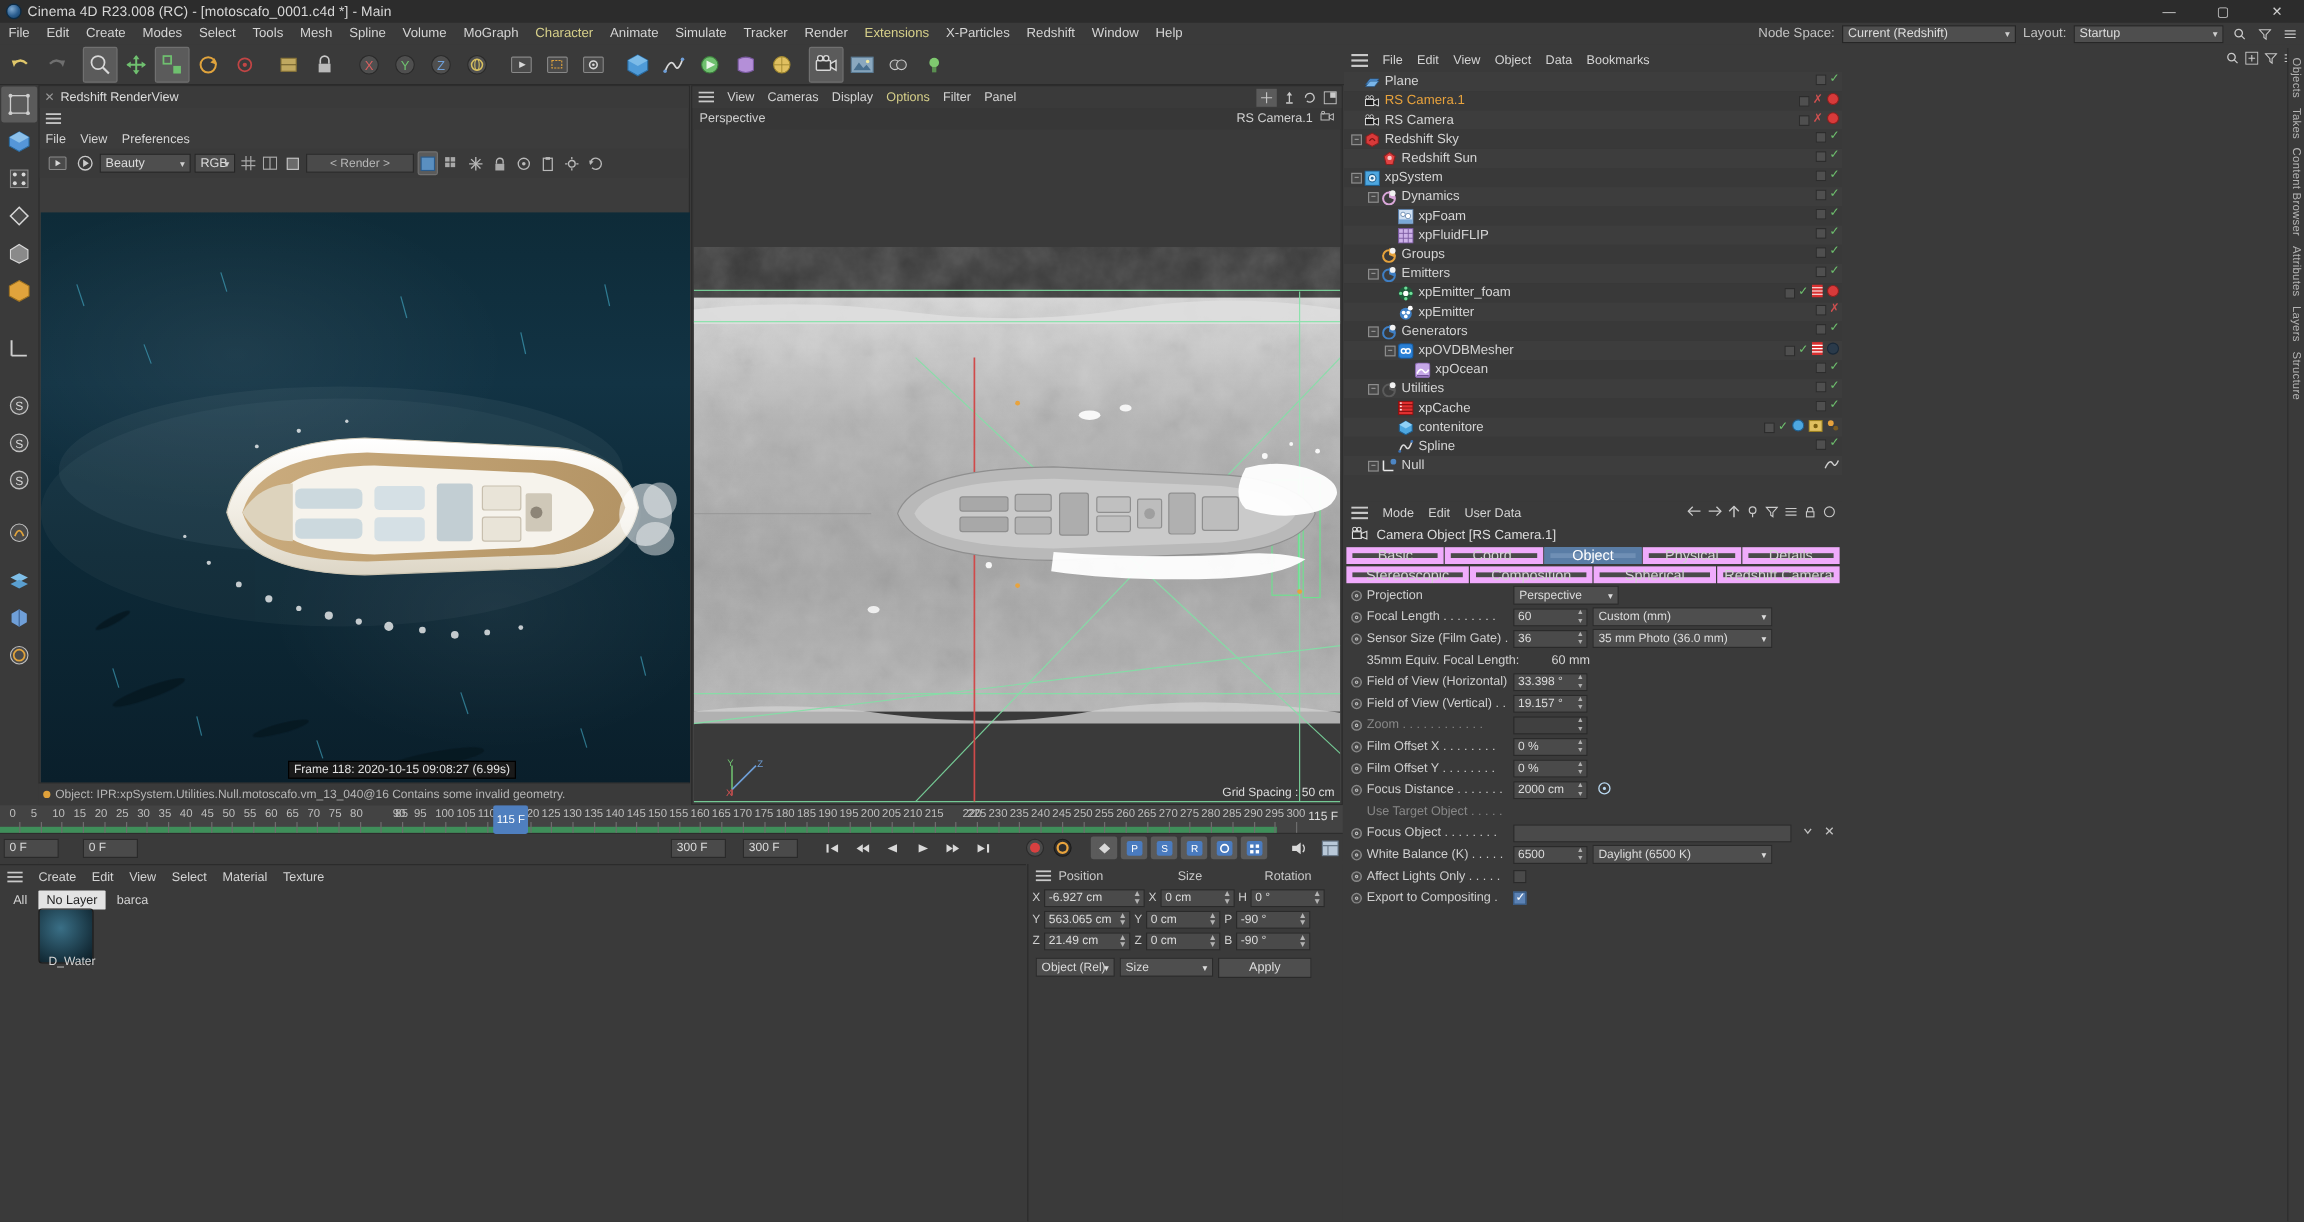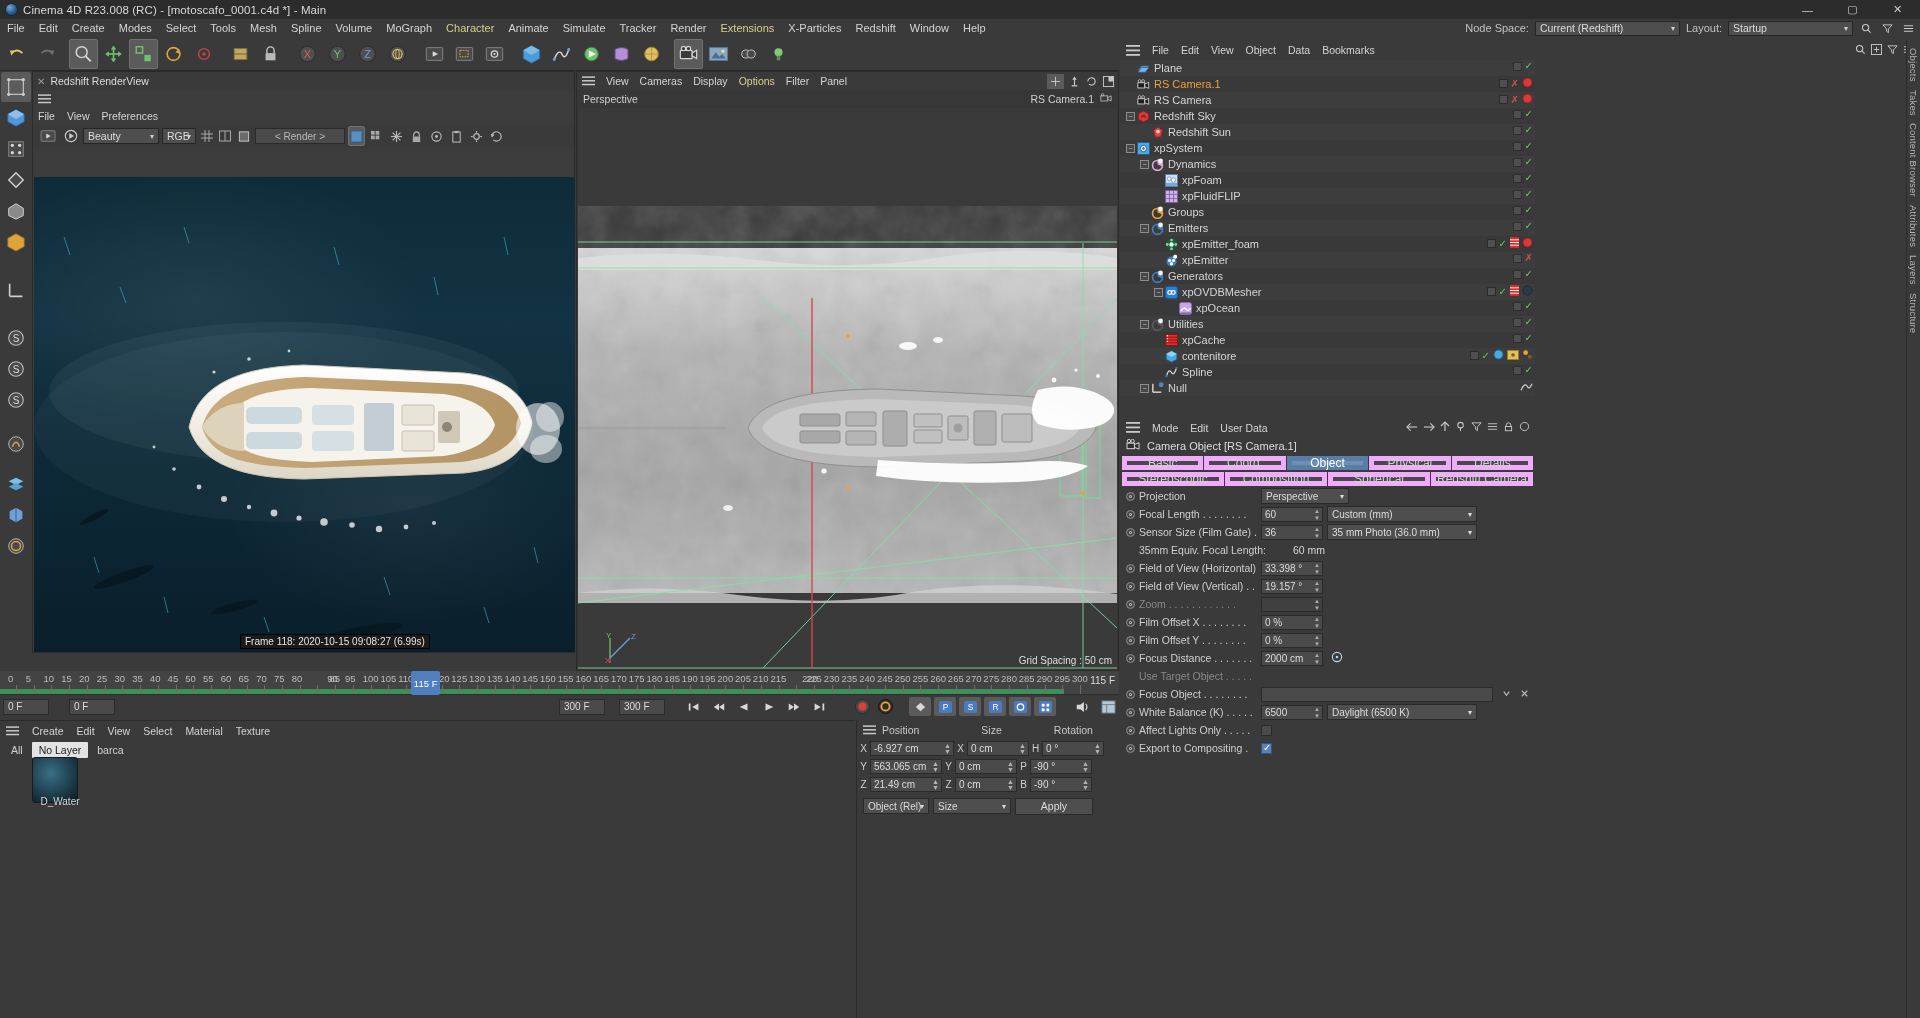--- a/index.html
+++ b/index.html
@@ -699,20 +699,24 @@
           <ellipse cx="90" cy="400" rx="32" ry="5" transform="rotate(-20 90 400)"></ellipse>
           <ellipse cx="200" cy="430" rx="24" ry="4" transform="rotate(-15 200 430)"></ellipse>
           <ellipse cx="330" cy="455" rx="40" ry="6" transform="rotate(-10 330 455)"></ellipse>
           <ellipse cx="60" cy="340" rx="16" ry="3" transform="rotate(-28 60 340)"></ellipse>
         </g>
       </svg>
       <div style="position:absolute;left:186px;top:457px;background:#1a1a1a;border:1px solid #000;color:#e4e4e4;font-size:10px;padding:1px 4px;margin-left:20px;">Frame  118:  2020-10-15  09:08:27  (6.99s)</div>
     </div>
   </div>
 
+  <div class="rv-status">
+    <span class="dot-orange"></span>
+    <span style="color:#b6b6b6">Object:  IPR:xpSystem.Utilities.Null.motoscafo.vm_13_040@16  Contains some invalid geometry.</span>
+  </div>
 
   <div class="vp">
     <div class="vp-menu">
       <span style="display:flex;align-items:center">
         <svg width="13" height="10" viewBox="0 0 14 10">
             <rect y="0" width="14" height="1.6" fill="#c9c9c9"></rect>
             <rect y="4" width="14" height="1.6" fill="#c9c9c9"></rect>
             <rect y="8" width="14" height="1.6" fill="#c9c9c9"></rect>
           </svg>
       </span>

